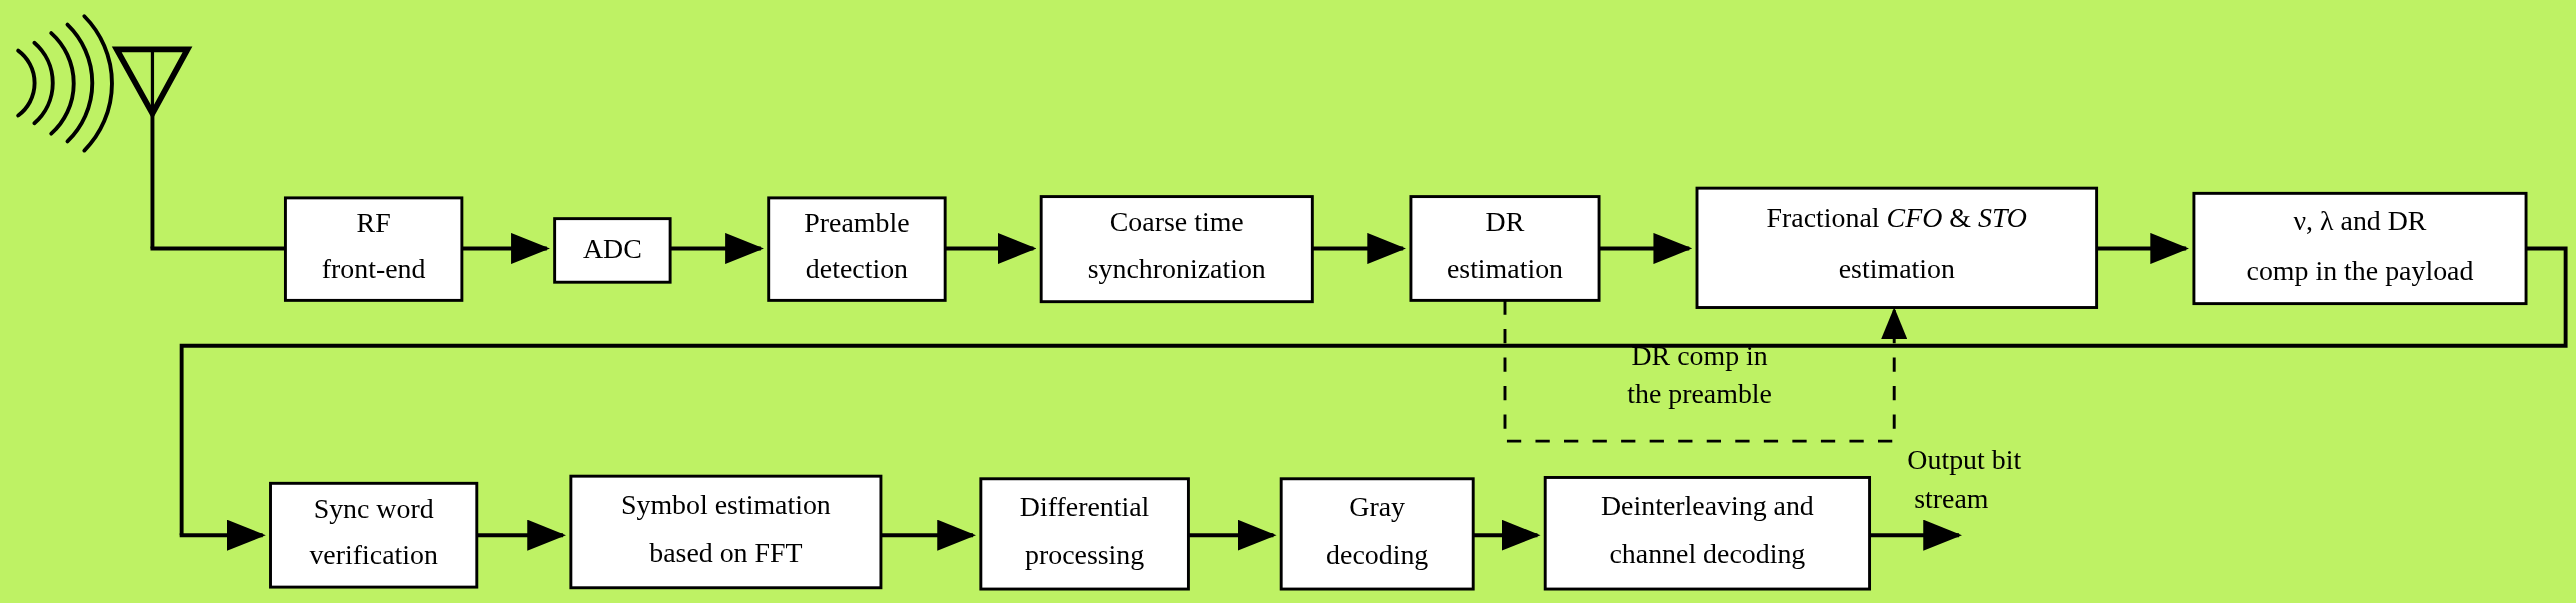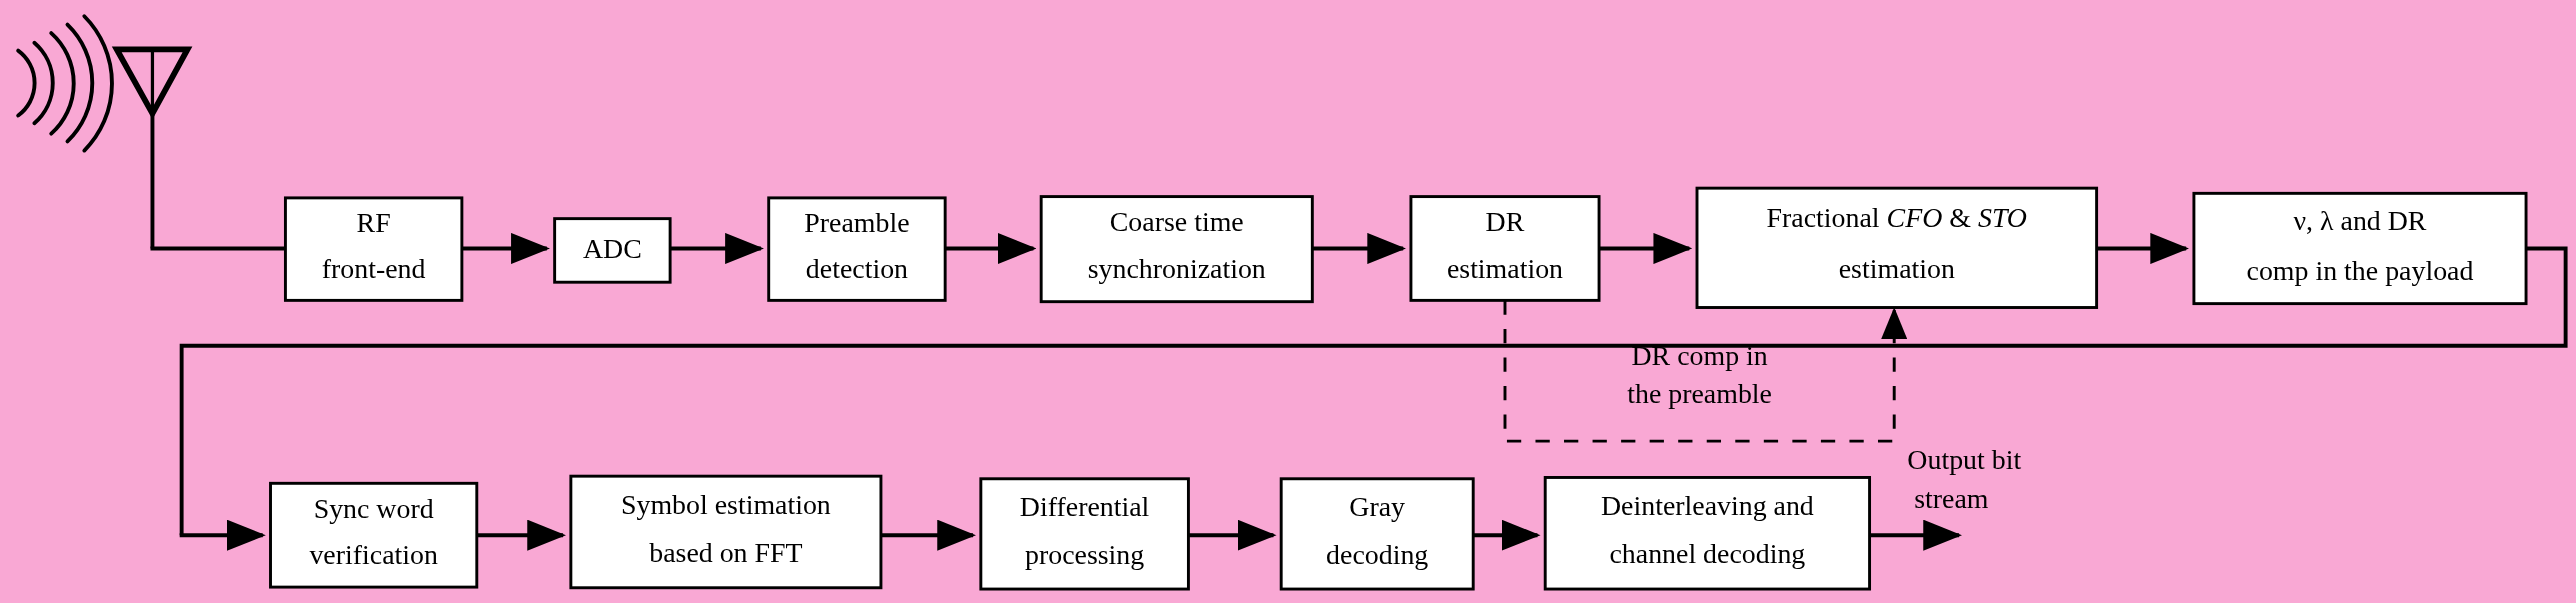--- a/index.html
+++ b/index.html
@@ -8,21 +8,21 @@
     background: #ffffff;
   }
   body {
     font-family: "Liberation Serif", "DejaVu Serif", serif;
     color: #000000;
   }
   #canvas {
     position: relative;
     width: 2576px;
     height: 604px;
-    background: #f9a8d4;
+    background: #bef264;
     overflow: hidden;
   }
   #diagram-svg {
     position: absolute;
     left: 0;
     top: 0;
     width: 2576px;
     height: 604px;
   }
   .blk-label {

